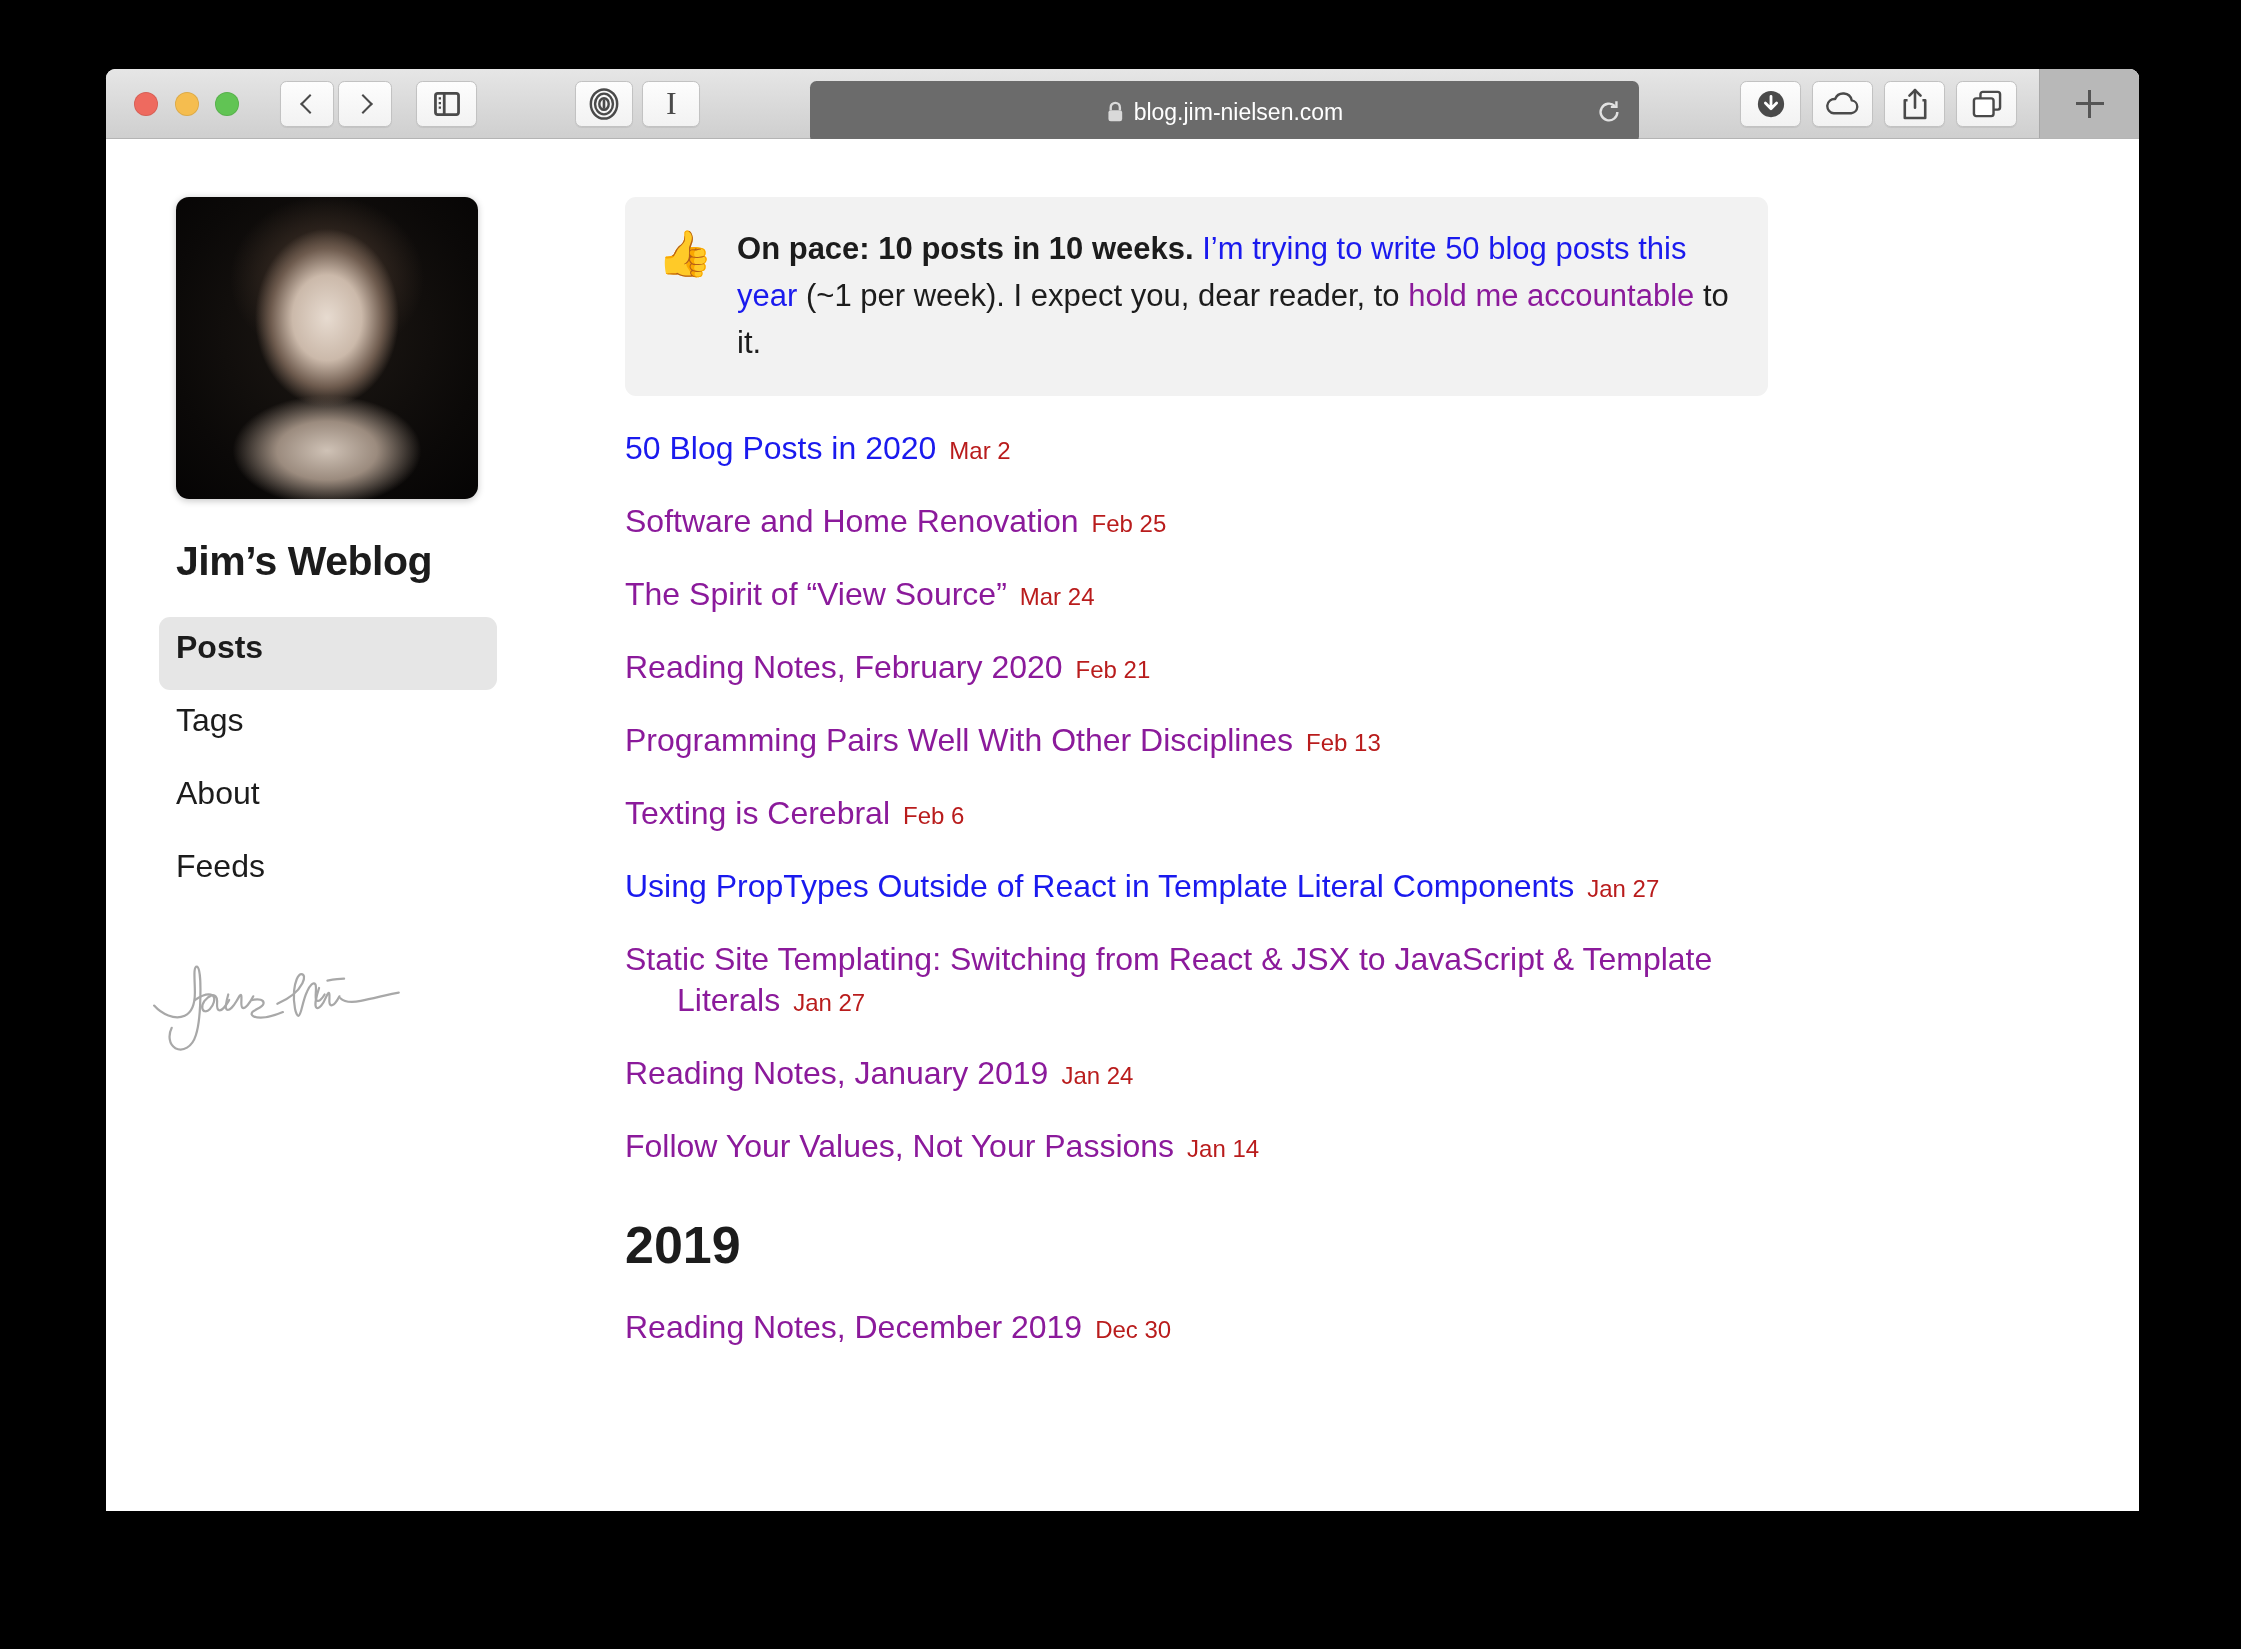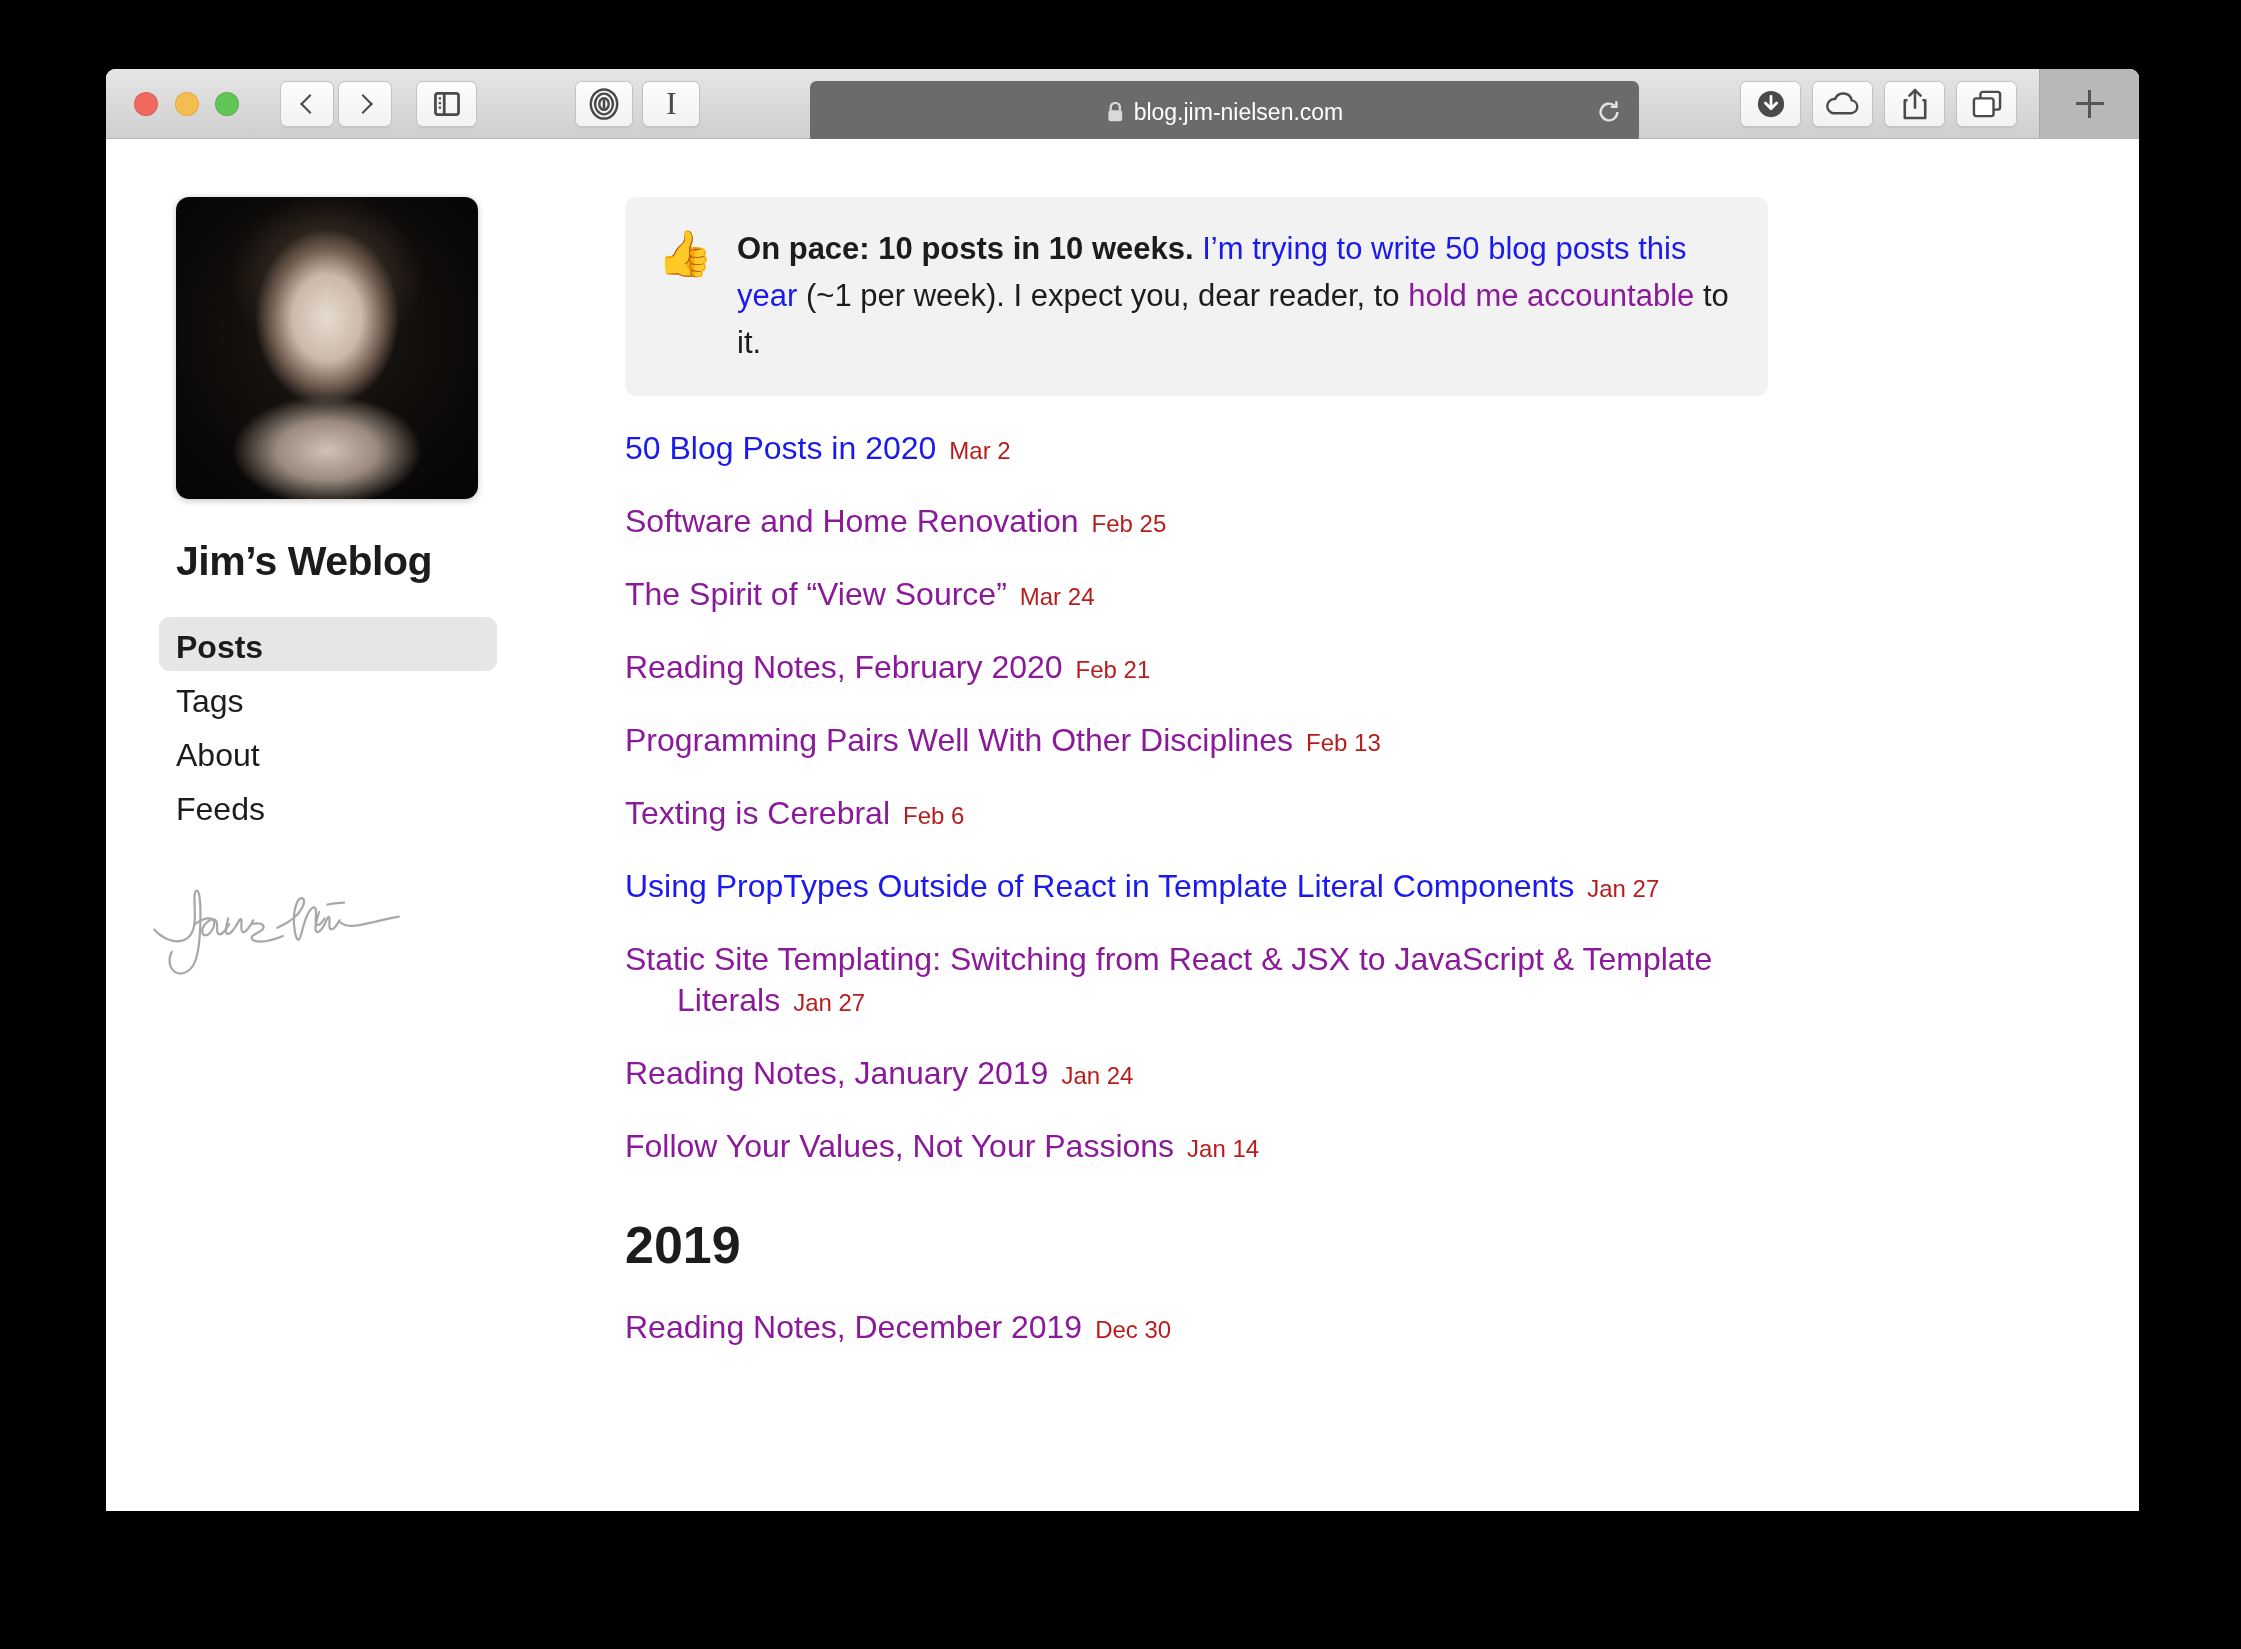--- a/index.html
+++ b/index.html
@@ -109,21 +109,21 @@
     box-shadow: 0 1.9px 7.4px rgba(0,0,0,.22);
   }
   .site-title {
     margin-top: 39px;
     font-size: 41px; font-weight: 700; color: #1c1c1c;
     letter-spacing: -0.5px;
   }
   .nav { margin-top: 32px; }
   .nav-item {
     font-size: 32px; color: #1c1c1c;
-    padding: 12px 0 5px 0;
+    padding: 12px 0 24px 0;
     border-radius: 11px;
   }
   .nav-item.active {
     background: #e6e6e6;
     font-weight: 700;
     padding-left: 16.7px;
     margin-left: -16.7px;
     width: 338px;
   }
   .signature { margin-top: 39px; margin-left: -33px; }

